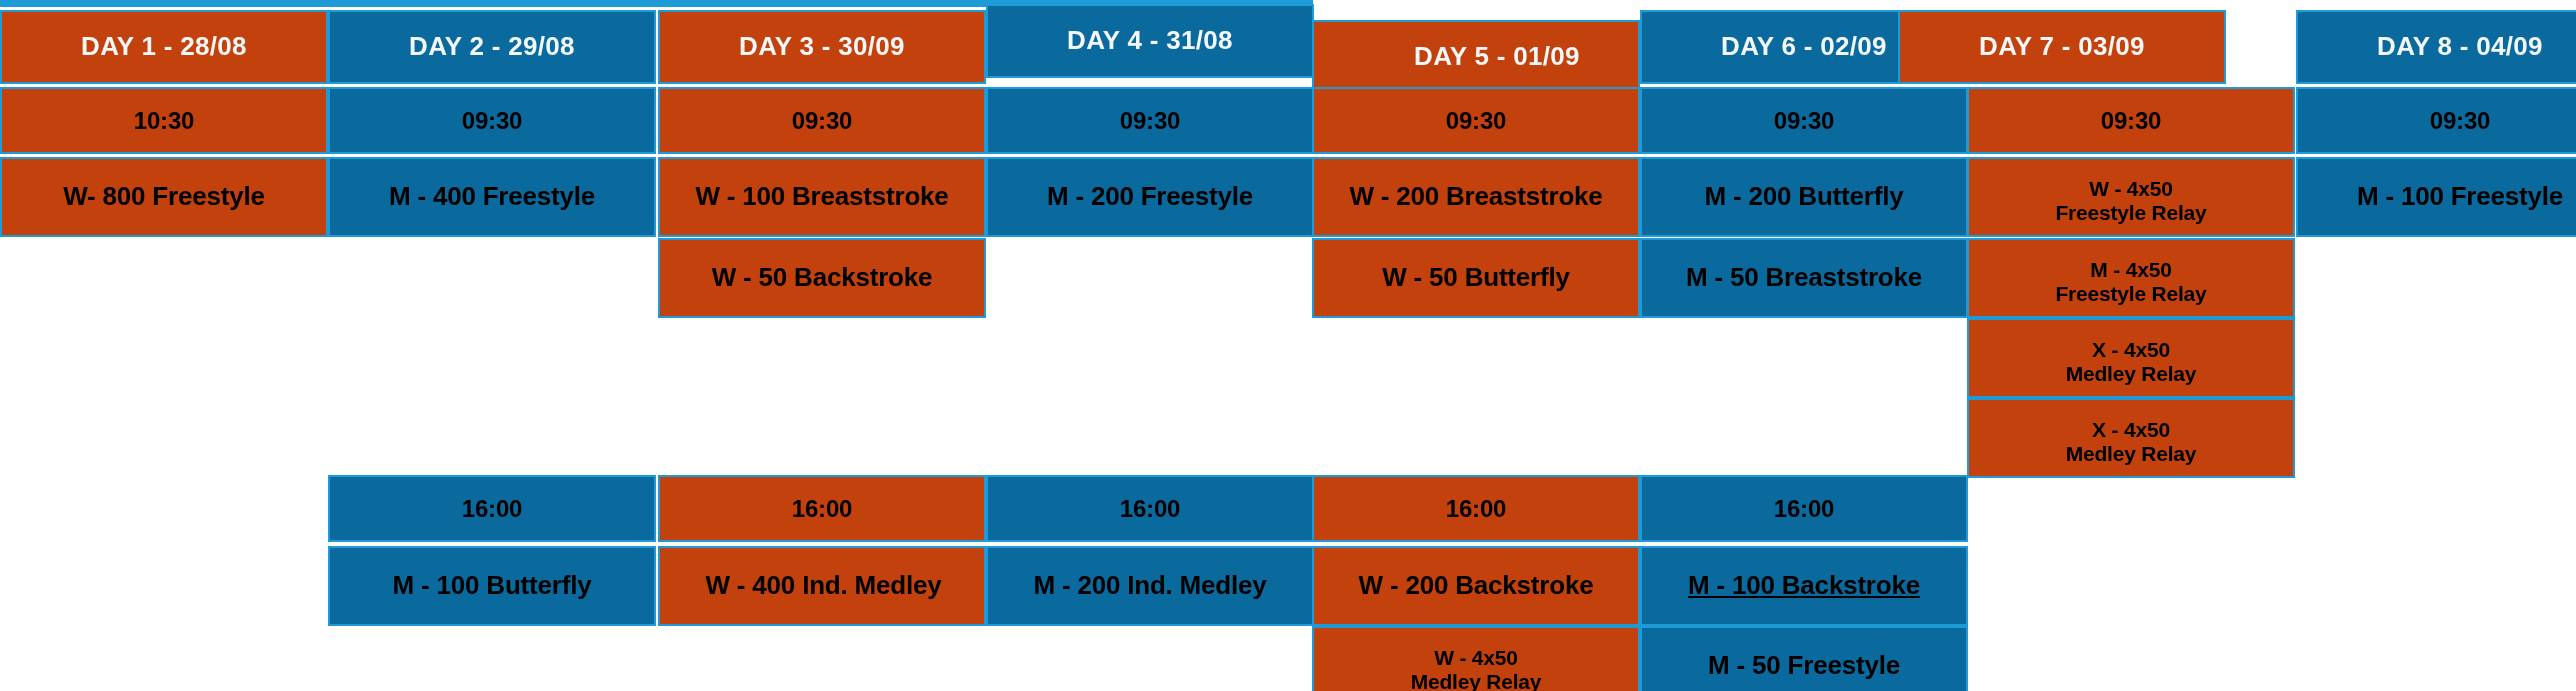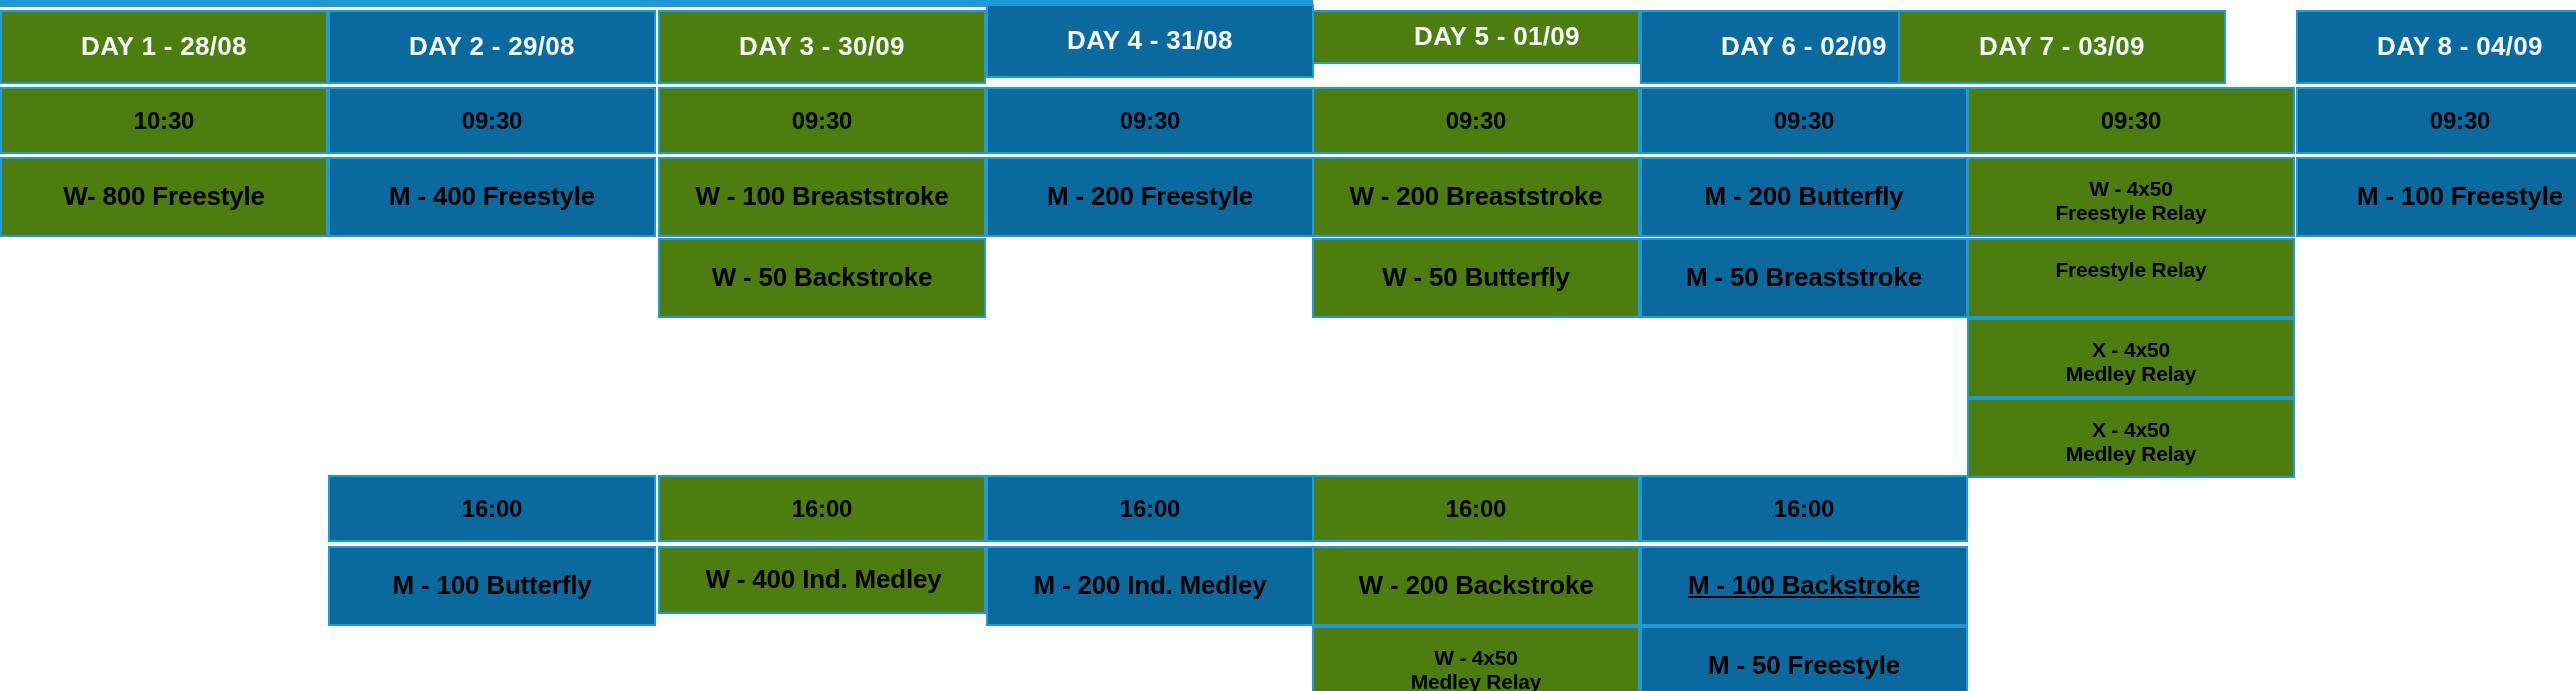--- a/index.html
+++ b/index.html
@@ -18,21 +18,21 @@
     align-items:center;
     justify-content:center;
     text-align:center;
     line-height:1.06;
     color:#000000;
     font-weight:700;
     letter-spacing:-0.2px;
     padding:1.7px 5px;
     border:2.5px solid #1E9AD6;
   }
-  .light{background:#4d7c0f;}
+  .light{background:#c2410c;}
   .dark {background:#0A6A9E;}
 
   .hdr{
     color:#F4F7F7;
     font-size:26px;
     font-weight:700;
     letter-spacing:0.3px;
   }
   .time{font-size:24px;}
   .evt {font-size:26px;}
@@ -55,27 +55,27 @@
       <div class="cell dark hdr" style="left: 328px; top: 10px; width: 328px; height: 74px;">DAY 2 - 29/08</div>
       <div class="cell dark time" style="left: 328px; top: 87px; width: 328px; height: 67px;">09:30</div>
       <div class="cell dark evt" style="left: 328px; top: 157px; width: 328px; height: 80px;">M - 400 Freestyle</div>
       <div class="cell dark time" style="left: 328px; top: 475px; width: 328px; height: 67px;">16:00</div>
       <div class="cell dark evt" style="left: 328px; top: 546px; width: 328px; height: 80px;">M - 100 Butterfly</div>
       <div class="cell light hdr" style="left: 658px; top: 10px; width: 328px; height: 74px;">DAY 3 - 30/09</div>
       <div class="cell light time" style="left: 658px; top: 87px; width: 328px; height: 67px;">09:30</div>
       <div class="cell light evt" style="left: 658px; top: 157px; width: 328px; height: 80px;">W - 100 Breaststroke</div>
       <div class="cell light evt" style="left: 658px; top: 238px; width: 328px; height: 80px;">W - 50 Backstroke</div>
       <div class="cell light time" style="left: 658px; top: 475px; width: 328px; height: 67px;">16:00</div>
-      <div class="cell light evt" style="left: 658px; top: 546px; width: 328px; height: 68px; padding-left: 8px;">W - 400 Ind. Medley</div>
+      <div class="cell light evt" style="left: 658px; top: 546px; width: 328px; height: 80px; padding-left: 8px;">W - 400 Ind. Medley</div>
       <div class="cell dark hdr" style="left: 986px; top: 4px; width: 328px; height: 74px;">DAY 4 - 31/08</div>
       <div class="cell dark time" style="left: 986px; top: 87px; width: 328px; height: 67px;">09:30</div>
       <div class="cell dark evt" style="left: 986px; top: 157px; width: 328px; height: 80px;">M - 200 Freestyle</div>
       <div class="cell dark time" style="left: 986px; top: 475px; width: 328px; height: 67px;">16:00</div>
       <div class="cell dark evt" style="left: 986px; top: 546px; width: 328px; height: 80px;">M - 200 Ind. Medley</div>
-      <div class="cell light hdr" style="left: 1312px; top: 10px; width: 328px; height: 54px; padding-left: 47px;">DAY 5 - 01/09</div>
+      <div class="cell light hdr" style="left: 1312px; top: 20px; width: 328px; height: 74px; padding-left: 47px;">DAY 5 - 01/09</div>
       <div class="cell light time" style="left: 1312px; top: 87px; width: 328px; height: 67px;">09:30</div>
       <div class="cell light evt" style="left: 1312px; top: 157px; width: 328px; height: 80px;">W - 200 Breaststroke</div>
       <div class="cell light evt" style="left: 1312px; top: 238px; width: 328px; height: 80px;">W - 50 Butterfly</div>
       <div class="cell light time" style="left: 1312px; top: 475px; width: 328px; height: 67px;">16:00</div>
       <div class="cell light evt" style="left: 1312px; top: 546px; width: 328px; height: 80px; text-align: right;">W - 200 Backstroke</div>
       <div class="cell light evt two-line" style="left: 1312px; top: 626px; width: 328px; height: 80px; display: block; padding-top: 18.4px;">
         <span style="display: block;">W - 4x50</span>
         <span style="display: block;">Medley Relay</span>
       </div>
       <div class="cell dark hdr" style="left: 1640px; top: 10px; width: 328px; height: 74px;">DAY 6 - 02/09</div>
@@ -85,20 +85,21 @@
       <div class="cell dark time" style="left: 1640px; top: 475px; width: 328px; height: 67px;">16:00</div>
       <div class="cell dark evt" style="left: 1640px; top: 546px; width: 328px; height: 80px; text-decoration: underline;">M - 100 Backstroke</div>
       <div class="cell dark evt" style="left: 1640px; top: 626px; width: 328px; height: 80px;">M - 50 Freestyle</div>
       <div class="cell light hdr" style="left: 1898px; top: 10px; width: 328px; height: 74px;">DAY 7 - 03/09</div>
       <div class="cell light time" style="left: 1967px; top: 87px; width: 328px; height: 67px;">09:30</div>
       <div class="cell light evt two-line" style="left: 1967px; top: 157px; width: 328px; height: 80px; display: block; padding-top: 18.4px;">
         <span style="display: block;">W - 4x50</span>
         <span style="display: block;">Freestyle Relay</span>
       </div>
       <div class="cell light evt two-line" style="left: 1967px; top: 238px; width: 328px; height: 80px; display: block; padding-top: 18.4px;">
+        <span style="display: block;">M - 4x50</span>
         <span style="display: block;">Freestyle Relay</span>
       </div>
       <div class="cell light evt two-line" style="left: 1967px; top: 318px; width: 328px; height: 80px; display: block; padding-top: 18.4px;">
         <span style="display: block;">X - 4x50</span>
         <span style="display: block;">Medley Relay</span>
       </div>
       <div class="cell light evt two-line" style="left: 1967px; top: 398px; width: 328px; height: 80px; display: block; padding-top: 18.4px;">
         <span style="display: block;">X - 4x50</span>
         <span style="display: block;">Medley Relay</span>
       </div>

